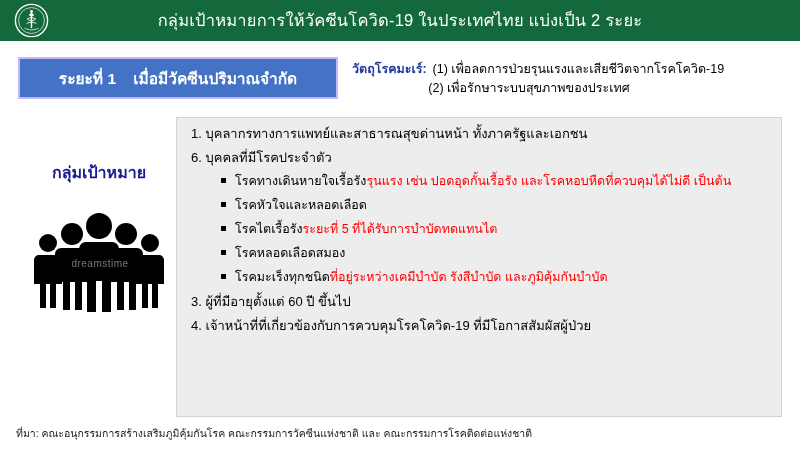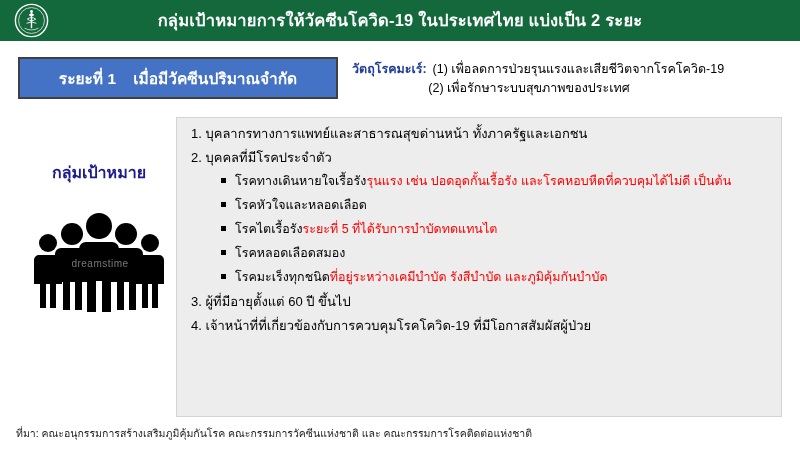--- a/index.html
+++ b/index.html
@@ -31,34 +31,34 @@
     left: 14px;
     top: 3px;
     width: 35px;
     height: 35px;
   }
   .header-title {
     width: 800px;
     text-align: center;
     color: #ffffff;
     font-size: 16.5px;
-    font-weight: bold;
+    font-weight: normal;
     letter-spacing: 0.2px;
     line-height: 41px;
   }
 
   
   .phase-banner {
     position: absolute;
     left: 18px;
     top: 57px;
     width: 320px;
     height: 42px;
     background: #4472C4;
-    border: 2px solid #404040;
+    border: 2px solid #c4b5fd;
     box-sizing: border-box;
     display: flex;
     align-items: center;
     justify-content: center;
   }
   .phase-banner-text {
     color: #ffffff;
     font-size: 15.5px;
     font-weight: bold;
     white-space: pre;
@@ -225,21 +225,21 @@
   <path d="M87 36 h22 a6 6 0 0 1 6 6 v28 h-7 v28 h-7 v-28 h-5 v28 h-7 v-28 h-8 v-28 a6 6 0 0 1 6 -6 z" fill="#000000"></path>
 
   <circle cx="122" cy="31" r="9" fill="#000000"></circle>
   <path d="M113 43 h18 a5 5 0 0 1 5 5 v24 h-6 v24 h-6 v-24 h-4 v24 h-6 v-24 h-6 v-24 a5 5 0 0 1 5 -5 z" fill="#000000"></path>
 </svg>
 <div class="watermark">dreamstime</div>
 
 <div class="content-panel">
 
   <div class="num-item">1. บุคลากรทางการแพทย์และสาธารณสุขด่านหน้า ทั้งภาครัฐและเอกชน</div>
-  <div class="num-item">2. บุคคลที่มีโรคประจำตัว</div>
+  <div class="num-item">6. บุคคลที่มีโรคประจำตัว</div>
 
   <ul class="sub-list">
     <li class="sub-item">
       <span class="sub-bullet"></span>
       <span>โรคทางเดินหายใจเรื้อรัง</span><span class="red">รุนแรง เช่น ปอดอุดกั้นเรื้อรัง และโรคหอบหืดที่ควบคุมได้ไม่ดี เป็นต้น</span>
     </li>
     <li class="sub-item">
       <span class="sub-bullet"></span>
       <span>โรคหัวใจและหลอดเลือด</span><span class="red"></span>
     </li>

